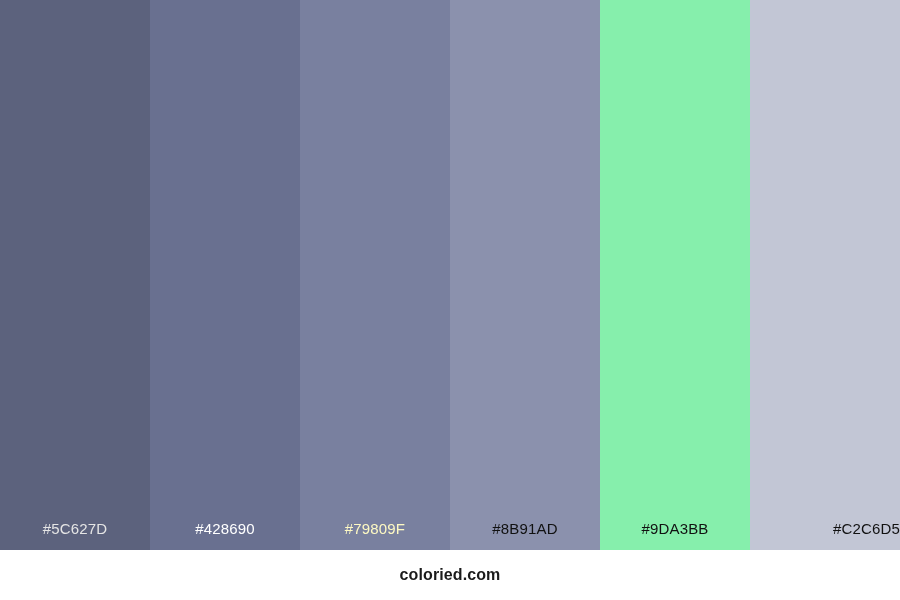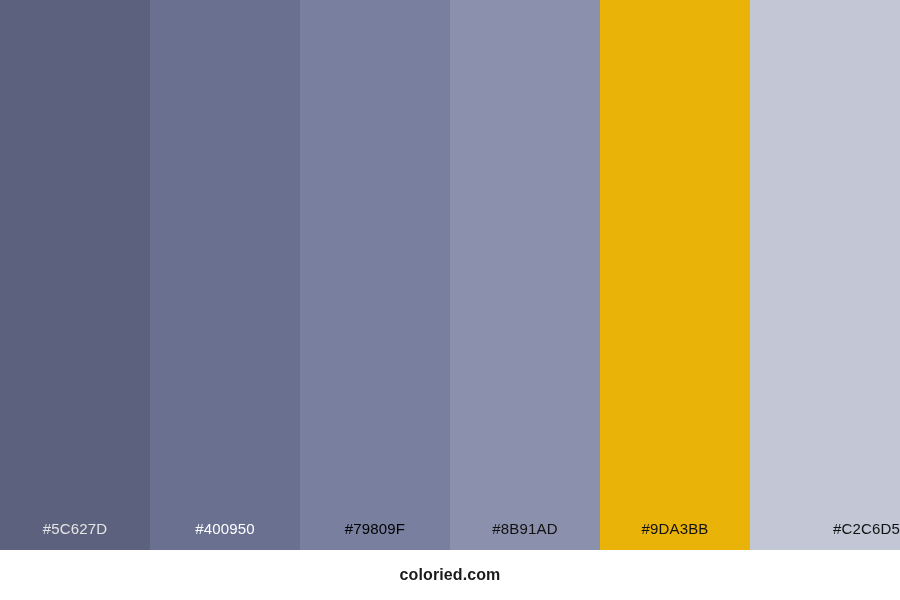--- a/index.html
+++ b/index.html
@@ -74,32 +74,32 @@
 <div id="palette-page" style="background-color: rgb(255, 255, 255);">
 
   <div id="swatch-strip">
 
 
     <div class="swatch" style="background-color: rgb(92, 98, 125);">
       <span class="swatch-label label-light" style="color: #e5e5e5;">#5C627D</span>
     </div>
 
     <div class="swatch" style="background-color: rgb(105, 112, 144);">
-      <span class="swatch-label label-light" style="color: rgb(255, 255, 255);">#400950</span>
+      <span class="swatch-label label-light" style="color: rgb(255, 255, 255);">#428690</span>
     </div>
 
     <div class="swatch" style="background-color: rgb(121, 128, 159);">
-      <span class="swatch-label label-dark" style="color: #000000;">#79809F</span>
+      <span class="swatch-label label-dark" style="color: #fef9c3;">#79809F</span>
     </div>
 
     <div class="swatch" style="background-color: rgb(139, 145, 173);">
       <span class="swatch-label label-dark" style="color: rgb(17, 17, 17);">#8B91AD</span>
     </div>
 
-    <div class="swatch" style="background-color: #eab308;">
+    <div class="swatch" style="background-color: #86efac;">
       <span class="swatch-label label-dark" style="color: rgb(17, 17, 17);">#9DA3BB</span>
     </div>
 
 
     <div class="swatch" style="background-color: rgb(194, 198, 213);">
       <span class="swatch-label label-dark" style="color: rgb(17, 17, 17); text-align: right;">#C2C6D5</span>
     </div>
 
   </div>
 

